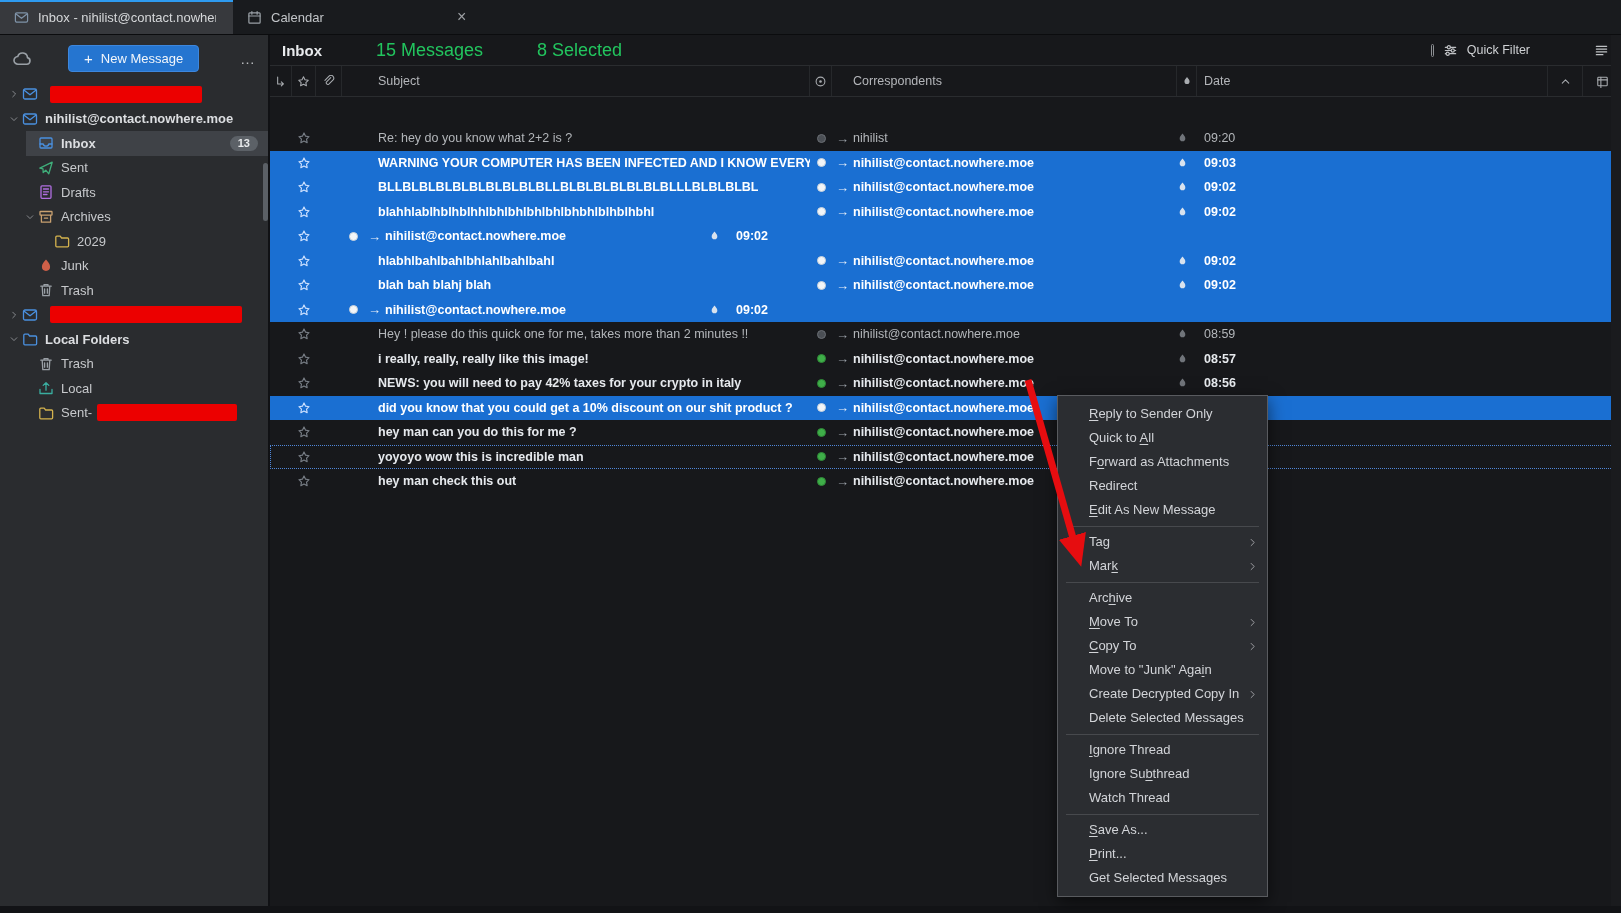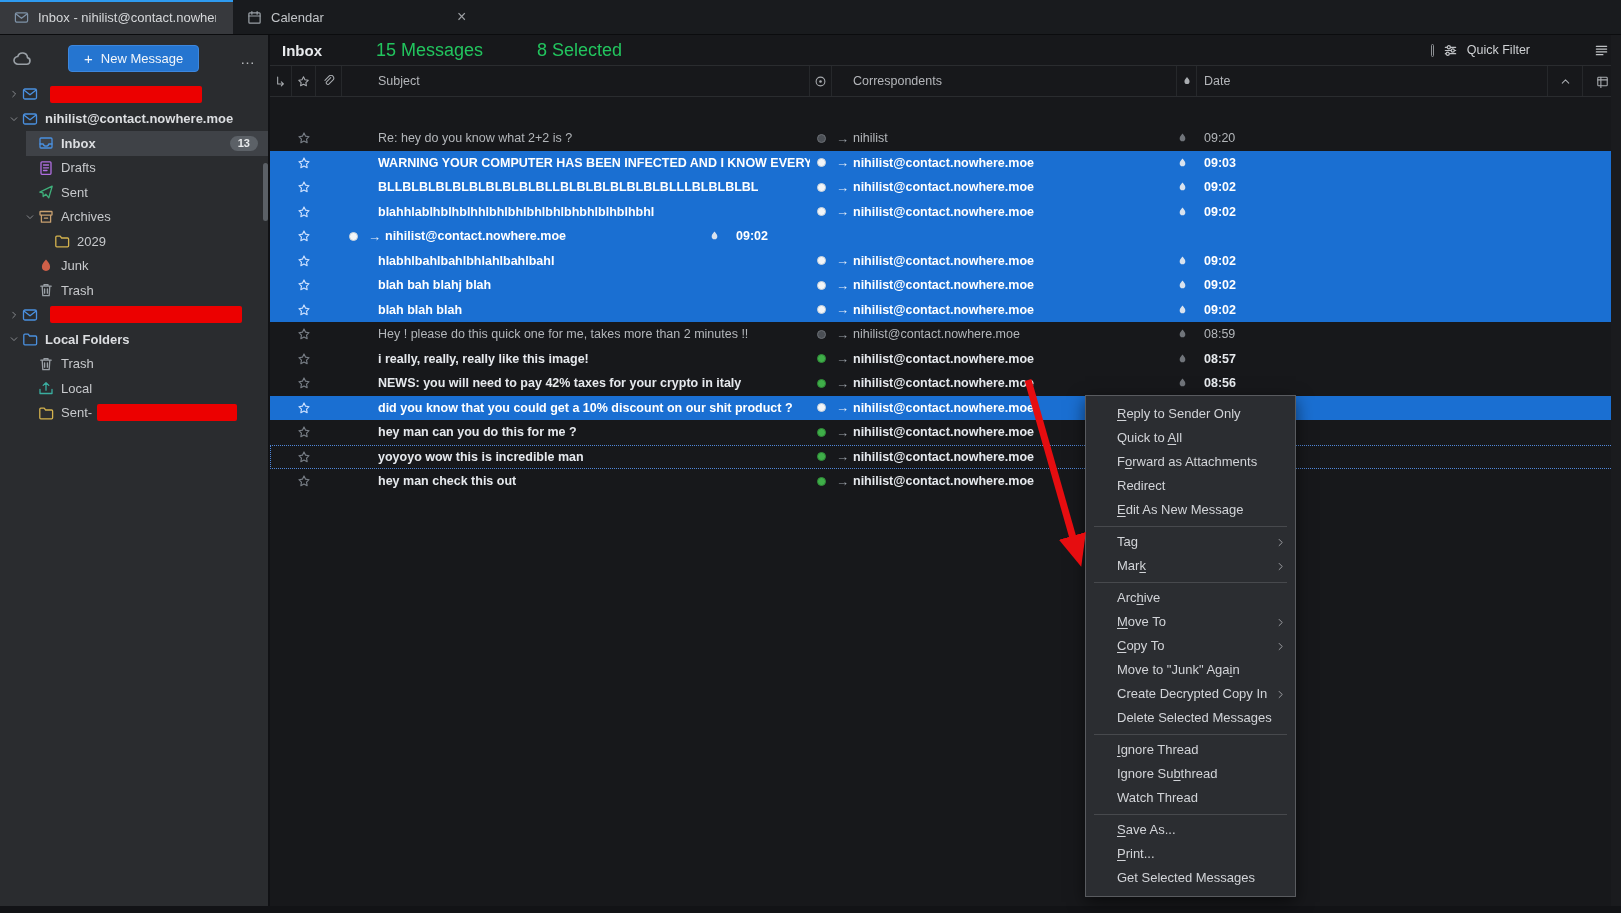--- a/index.html
+++ b/index.html
@@ -88,21 +88,21 @@
   .mrow.sel { background:#1a6fd2; color:#ffffff; font-weight:700; }
   .mrow.sel .m-star .ic { color:#cfe2ff; }
   .mrow.sel .m-arrow { color:#e8eef8; }
   .mrow.sel .m-junk .ic { color:#d8e2ee; }
   .mrow.focused { outline:1px dotted #4f86d8; outline-offset:-1px; }
 
   .right-gutter { position:absolute; top:0; right:0; width:10px; bottom:0; background:#1a1b1e; }
   .bottom-strip { position:absolute; left:0; right:0; bottom:0; height:7px; background:#121316; }
 
   
-  .ctx { position:absolute; left:1085px; top:395px; width:211px; background:#2b2d31; border:1px solid #595b5f; box-shadow:0 5px 16px rgba(0,0,0,.55); padding:6px 0; z-index:50; }
+  .ctx { position:absolute; left:1057px; top:395px; width:211px; background:#2b2d31; border:1px solid #595b5f; box-shadow:0 5px 16px rgba(0,0,0,.55); padding:6px 0; z-index:50; }
   .mi { height:24px; line-height:24px; padding-left:31px; padding-right:26px; font-size:13px; color:#d2d4d8; position:relative; white-space:nowrap; }
   .mi .key { text-decoration:underline; text-underline-offset:2px; }
   .mi .subarrow { position:absolute; right:9px; top:6.5px; width:11px; height:11px; color:#a7a9ad; }
   .menu-sep { height:1px; background:#47494d; margin:3.5px 8px; }
 
   .red-arrow { position:absolute; left:0; top:0; width:1621px; height:913px; pointer-events:none; z-index:60; }
 </style>
 </head>
 <body>
 
@@ -182,37 +182,37 @@
                 <rect x="2" y="3" width="12" height="10" rx="1"></rect>
                 <path d="M2 9h3.2c.3 1.3 1.4 2.2 2.8 2.2s2.5-.9 2.8-2.2H14"></path>
               </svg>
             </span>
             <span class="flabel">Inbox</span>
             <span class="badge">13</span>
           </div>
           <div class="folder">
             <span class="slot"></span>
             <span class="slot"></span>
+            <span class="ic c-sent">
+              <svg viewBox="0 0 16 16" fill="none" stroke="currentColor" stroke-width="1.3" stroke-linecap="round" stroke-linejoin="round">
+                <path d="M1.8 8.2 14.2 2.2 10.8 13.8 7.8 10.2 5.2 12.6 5 8.8Z"></path>
+              </svg>
+            </span>
+            <span class="flabel">Sent</span>
+          </div>
+          <div class="folder">
+            <span class="slot"></span>
+            <span class="slot"></span>
             <span class="ic c-drafts">
               <svg viewBox="0 0 16 16" fill="none" stroke="currentColor" stroke-width="1.3" stroke-linecap="round" stroke-linejoin="round">
                 <rect x="3" y="1.8" width="10" height="12.5" rx="1"></rect>
                 <path d="M5.5 5h5M5.5 7.8h5M5.5 10.5h3.5"></path>
               </svg>
             </span>
             <span class="flabel">Drafts</span>
-          </div>
-          <div class="folder">
-            <span class="slot"></span>
-            <span class="slot"></span>
-            <span class="ic c-sent">
-              <svg viewBox="0 0 16 16" fill="none" stroke="currentColor" stroke-width="1.3" stroke-linecap="round" stroke-linejoin="round">
-                <path d="M1.8 8.2 14.2 2.2 10.8 13.8 7.8 10.2 5.2 12.6 5 8.8Z"></path>
-              </svg>
-            </span>
-            <span class="flabel">Sent</span>
           </div>
           <div class="folder">
             <span class="slot"></span>
             <span class="slot" style="width: 16px; padding: 3px;">
               <svg viewBox="0 0 16 16" fill="none" stroke="currentColor" stroke-width="1.3" stroke-linecap="round" stroke-linejoin="round">
                 <path d="M3.5 6 8 10.5 12.5 6"></path>
               </svg>
             </span>
             <span class="ic c-arch">
               <svg viewBox="0 0 16 16" fill="none" stroke="currentColor" stroke-width="1.3" stroke-linecap="round" stroke-linejoin="round">
@@ -575,21 +575,20 @@
           <div class="mrow sel unread">
             <span class="cell m-c1"></span>
             <span class="cell m-star">
               <span class="ic">
                 <svg viewBox="0 0 16 16" fill="none" stroke="currentColor" stroke-width="1.3" stroke-linecap="round" stroke-linejoin="round">
                   <path d="M8 2.2 9.8 5.9l4 .6-2.9 2.8.7 4L8 11.4l-3.6 1.9.7-4L2.2 6.5l4-.6Z"></path>
                 </svg>
               </span>
             </span>
             <span class="cell m-c3"></span>
-            <span class="cell m-subj">blah blah blah</span>
             <span class="cell m-status">
               <span class="dot white"></span>
             </span>
             <span class="cell m-arrow">→</span>
             <span class="cell m-corr">nihilist@contact.nowhere.moe</span>
             <span class="cell m-junk">
               <span class="ic">
                 <svg viewBox="0 0 16 16" fill="none" stroke="currentColor" stroke-width="1.3" stroke-linecap="round" stroke-linejoin="round">
                   <path fill="currentColor" stroke="none" d="M8 1.6c2 2.6 4.1 4.3 4.1 7.2A4.1 4.1 0 0 1 3.9 8.8C3.9 5.9 6 4.2 8 1.6Z"></path>
                 </svg>

